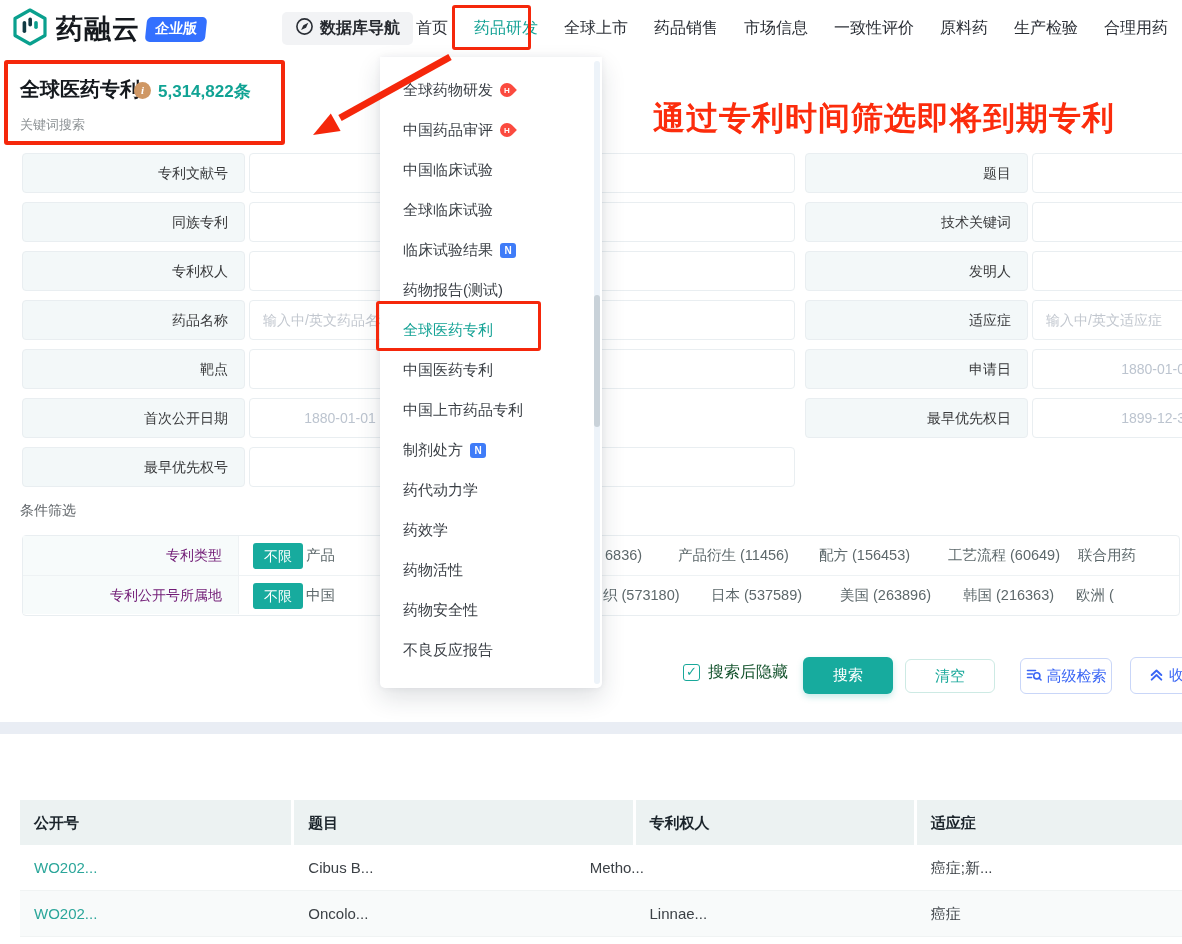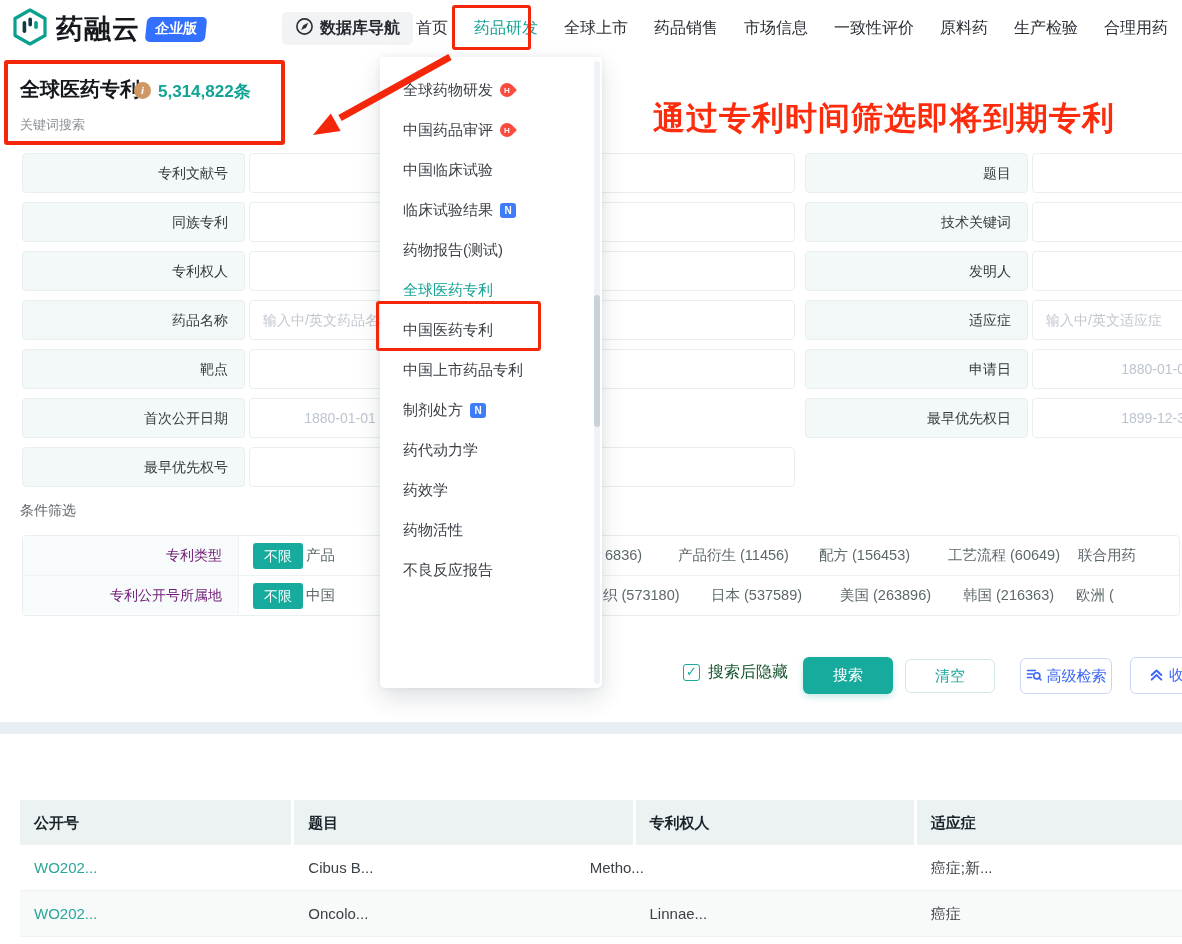--- a/index.html
+++ b/index.html
@@ -290,20 +290,23 @@
   <div class="mitem">
     <span>中国药品审评</span>
     <span class="flame">
         <span>H</span>
       </span>
   </div>
   <div class="mitem">
     <span>中国临床试验</span>
   </div>
   <div class="mitem">
+    <span>全球临床试验</span>
+  </div>
+  <div class="mitem">
     <span>临床试验结果</span>
     <span class="nbadge">N</span>
   </div>
   <div class="mitem">
     <span>药物报告(测试)</span>
   </div>
   <div class="mitem active">
     <span>全球医药专利</span>
   </div>
   <div class="mitem">
@@ -317,20 +320,23 @@
     <span class="nbadge">N</span>
   </div>
   <div class="mitem">
     <span>药代动力学</span>
   </div>
   <div class="mitem">
     <span>药效学</span>
   </div>
   <div class="mitem">
     <span>药物活性</span>
+  </div>
+  <div class="mitem">
+    <span>药物安全性</span>
   </div>
   <div class="mitem">
     <span>不良反应报告</span>
   </div>
   <div class="scrolltrack"></div>
   <div class="scrollthumb"></div>
 </div>
 
 <div class="redbox rb-nav"></div>
 <div class="redbox rb-head"></div>

